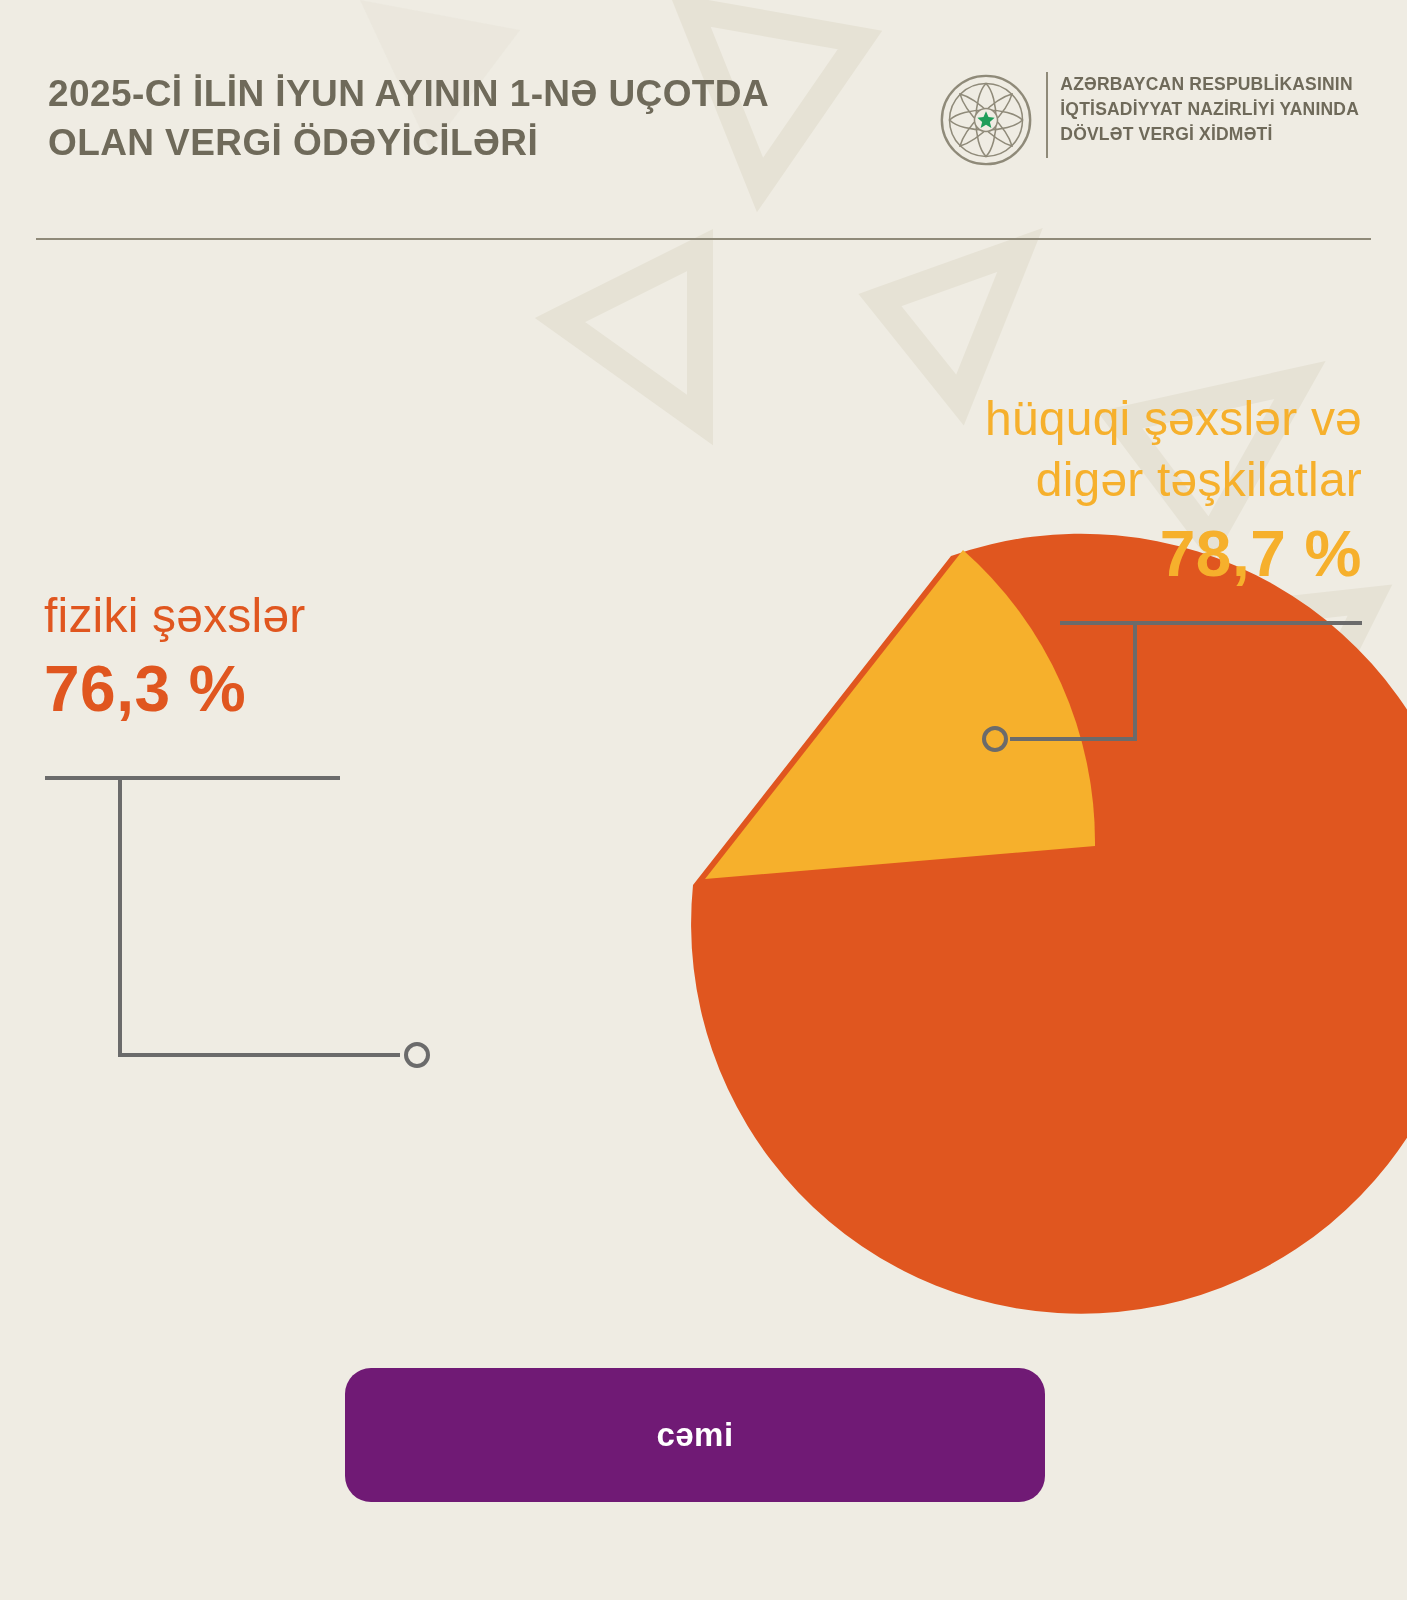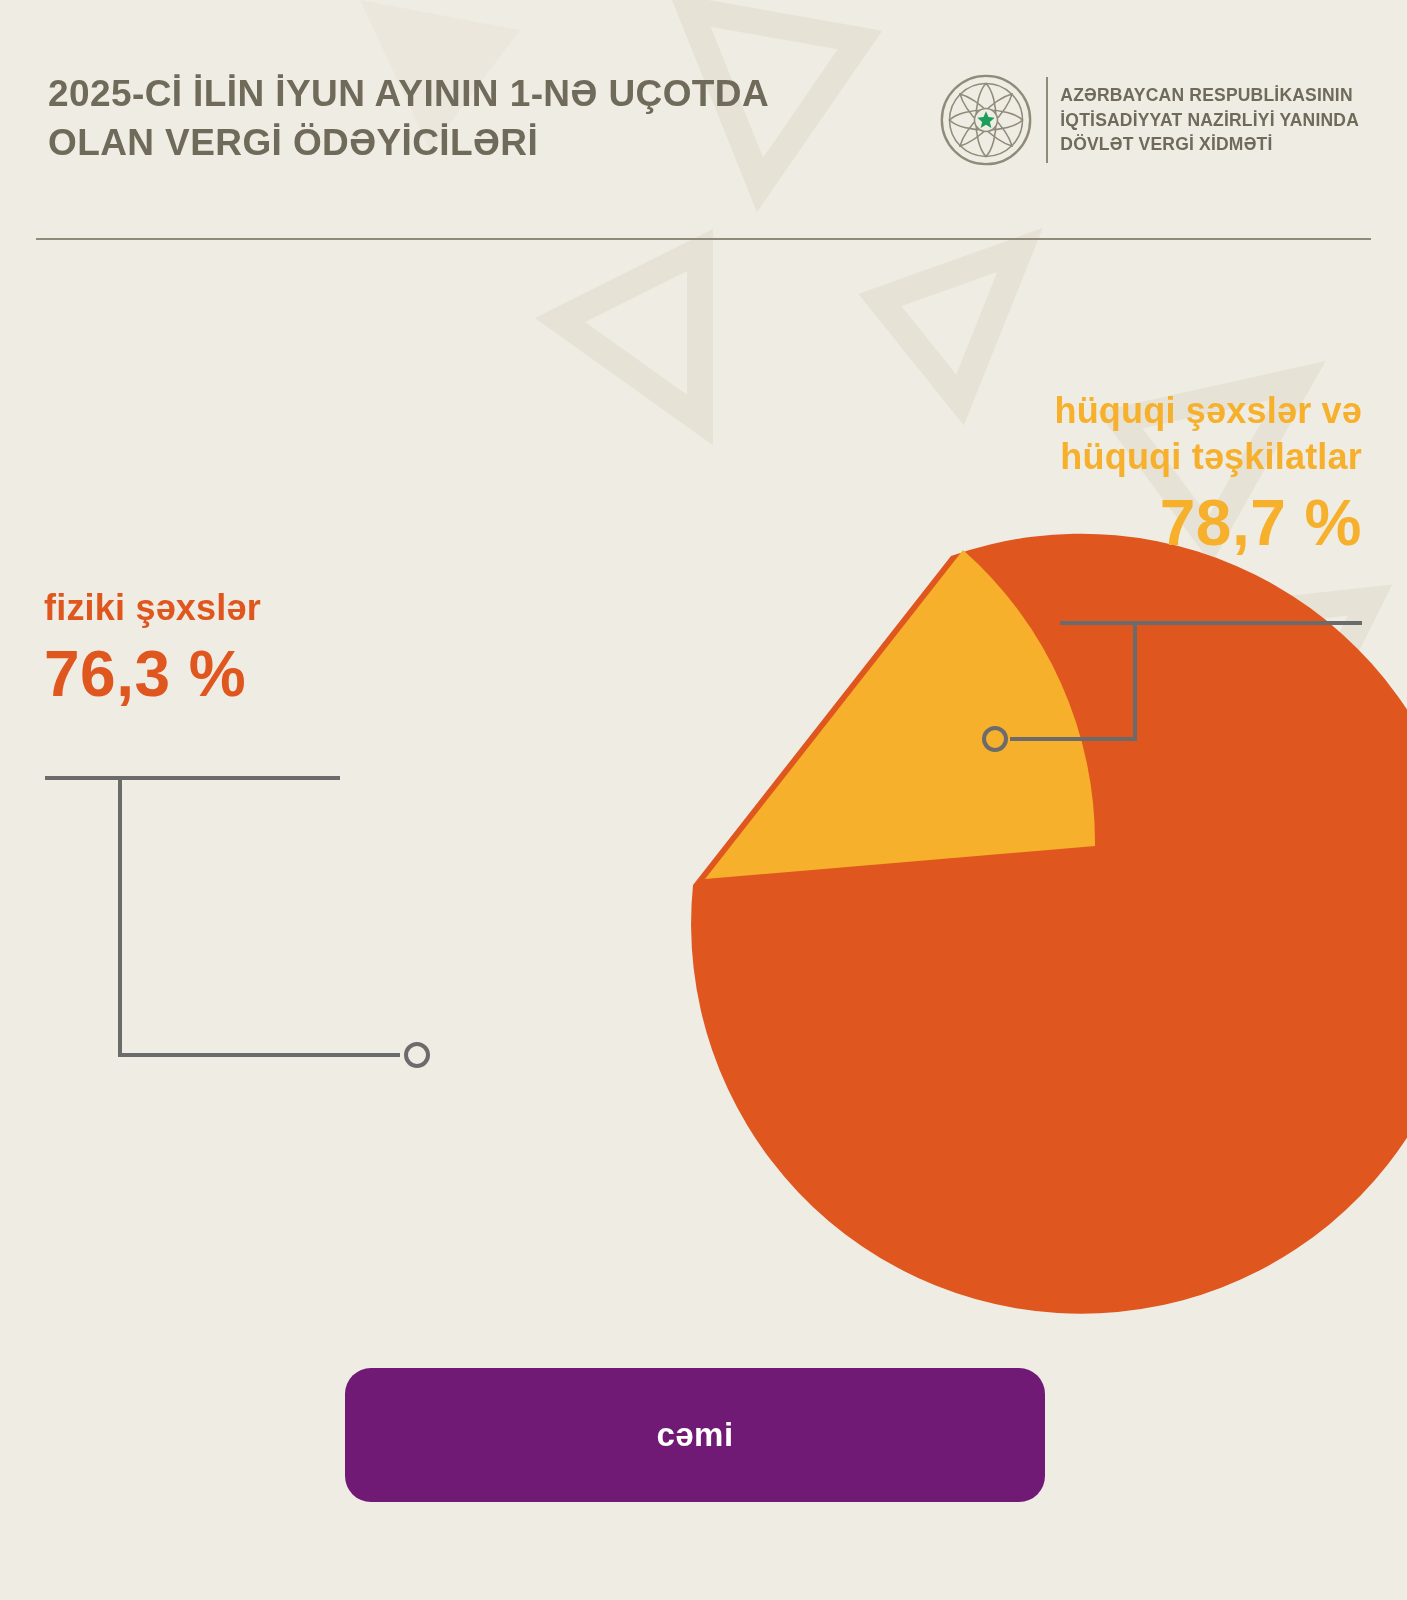--- a/index.html
+++ b/index.html
@@ -41,21 +41,20 @@
     font-weight: bold;
     color: #6f6a5a;
     letter-spacing: 0.4px;
     text-transform: uppercase;
   }
   .brand {
     position: absolute;
     right: 48px;
     top: 72px;
     display: flex;
-    align-items: center;
     gap: 12px;
   }
   .brand-emblem {
     width: 96px;
     height: 96px;
     flex: none;
   }
   .brand-divider {
     width: 2px;
     height: 86px;
@@ -103,22 +102,22 @@
     left: 44px;
     top: 585px;
     text-align: left;
   }
   .label-right {
     right: 45px;
     top: 388px;
     text-align: right;
   }
   .label-name {
-    font-size: 36px;
-    font-weight: bold;
+    font-size: 48px;
+    font-weight: normal;
     line-height: 1.28;
     letter-spacing: 0.2px;
   }
   .label-value {
     font-size: 64px;
     font-weight: bold;
     line-height: 1.18;
     margin-top: 6px;
     letter-spacing: 0.5px;
   }
@@ -228,21 +227,21 @@
   </svg>
 </div>
 
 <div class="label-block label-left">
   <div class="label-name orange">fiziki şəxslər</div>
   <div class="label-value orange">76,3 %</div>
 </div>
 
 <div class="label-block label-right">
   <div class="label-name yellow">hüquqi şəxslər və</div>
-  <div class="label-name yellow">hüquqi təşkilatlar</div>
+  <div class="label-name yellow">digər təşkilatlar</div>
   <div class="label-value yellow">78,7 %</div>
 </div>
 
 <div class="total-pill">
   <div class="total-text">
     <span>cəmi</span>
   </div>
 </div>
 
 </body></html>

